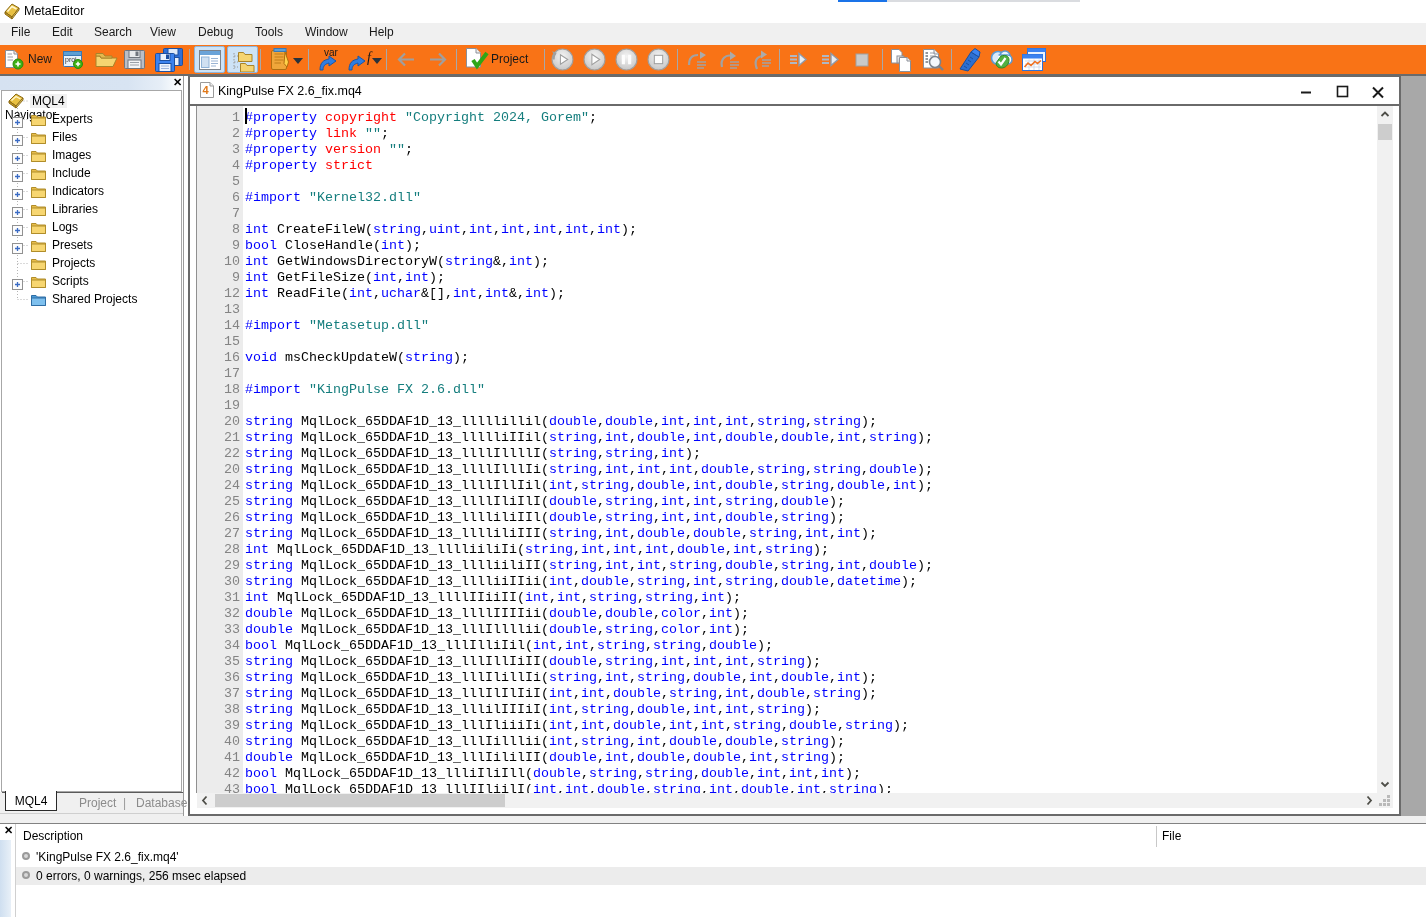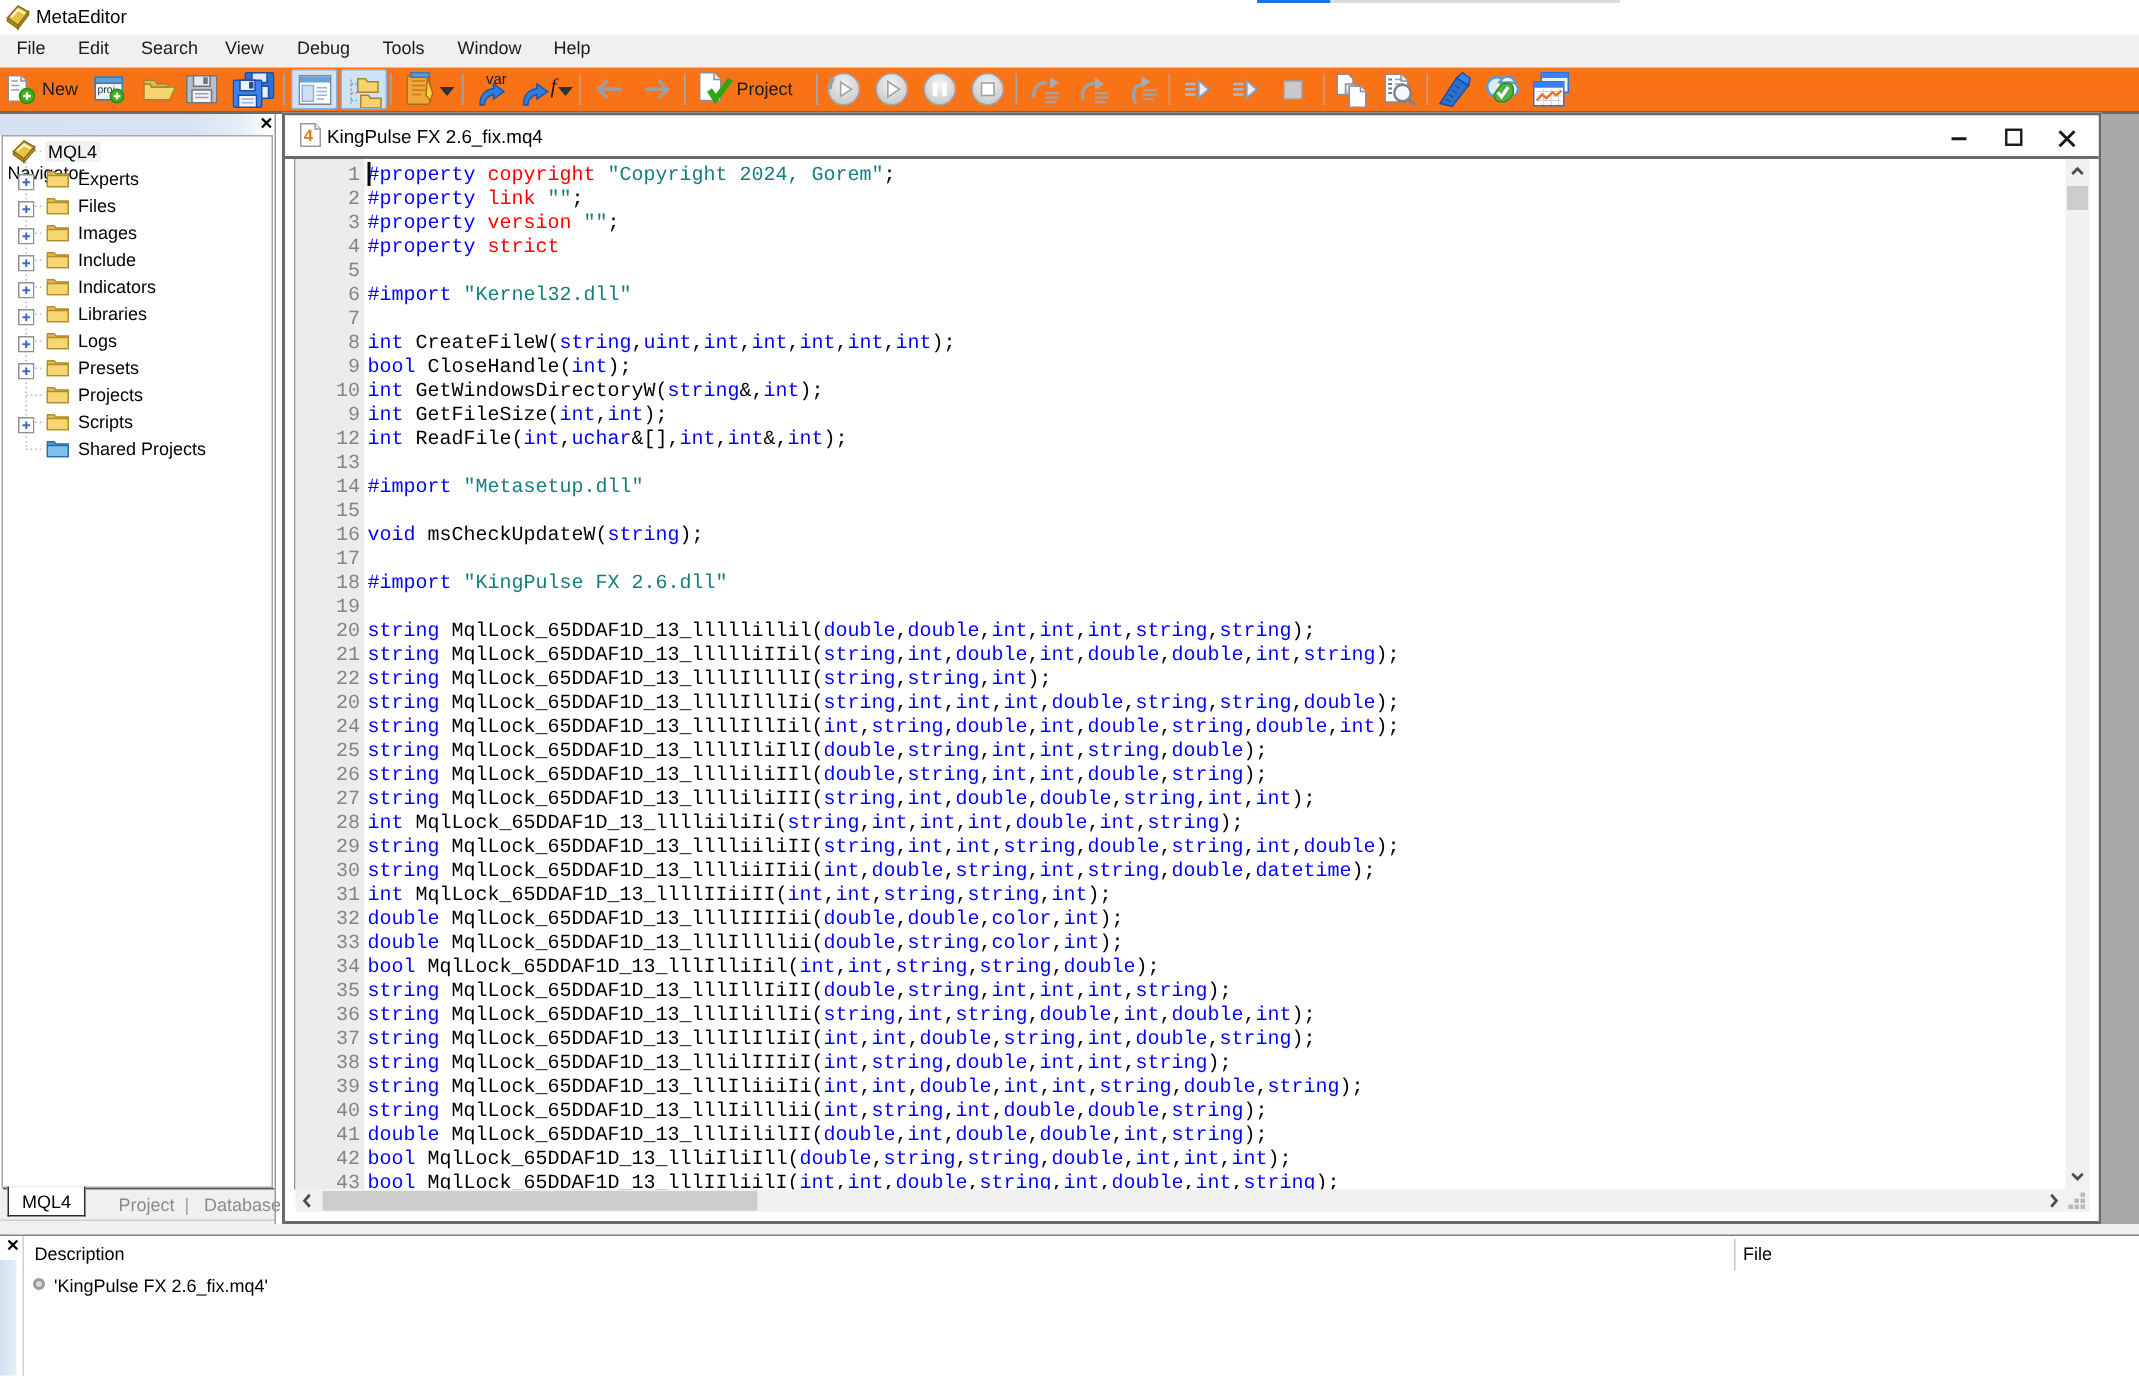--- a/index.html
+++ b/index.html
@@ -556,13 +556,17 @@
   <span class="x">✕</span>
   <div class="bluestrip"></div>
   <div class="vline"></div>
   <span id="bhdr-desc">Description</span>
   <div id="bhdr-div"></div>
   <span id="bhdr-file">File</span>
   <div class="brow" style="top:24px">
         <span class="ring"></span>
         <span class="t">'KingPulse FX 2.6_fix.mq4'</span>
       </div>
+  <div class="brow" style="top:43px;background:#ececec">
+        <span class="ring"></span>
+        <span class="t">0 errors, 0 warnings, 256 msec elapsed</span>
+      </div>
 </div>
 </div>
 </body></html>

